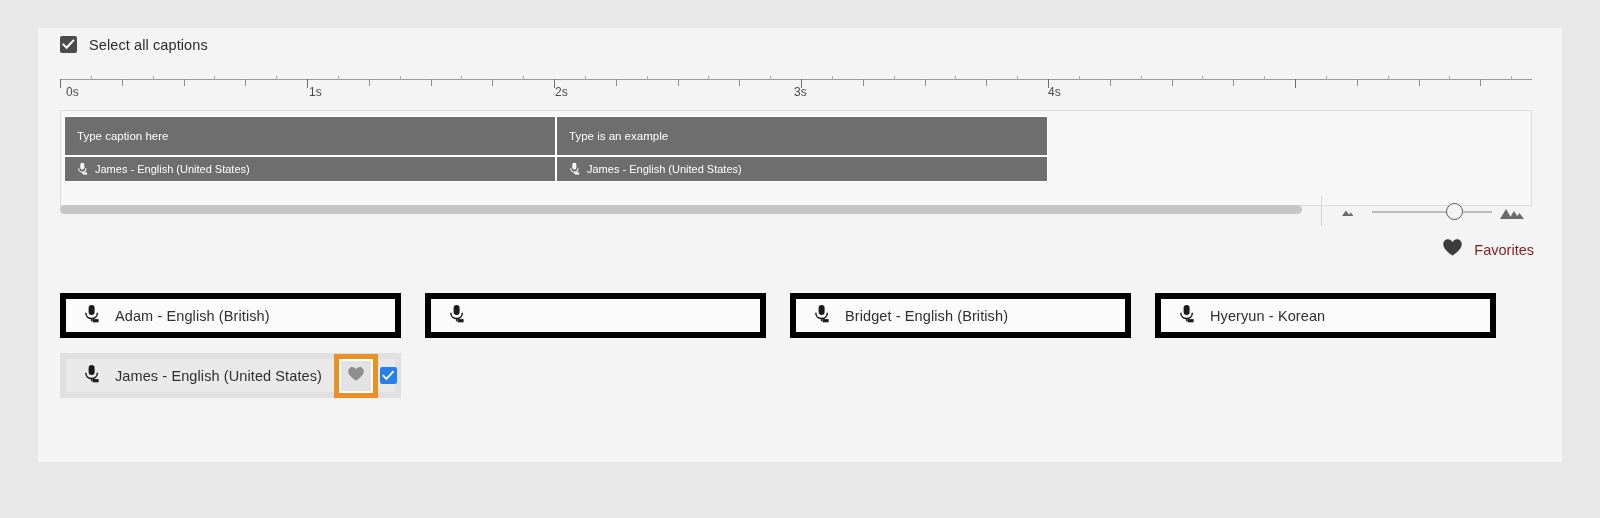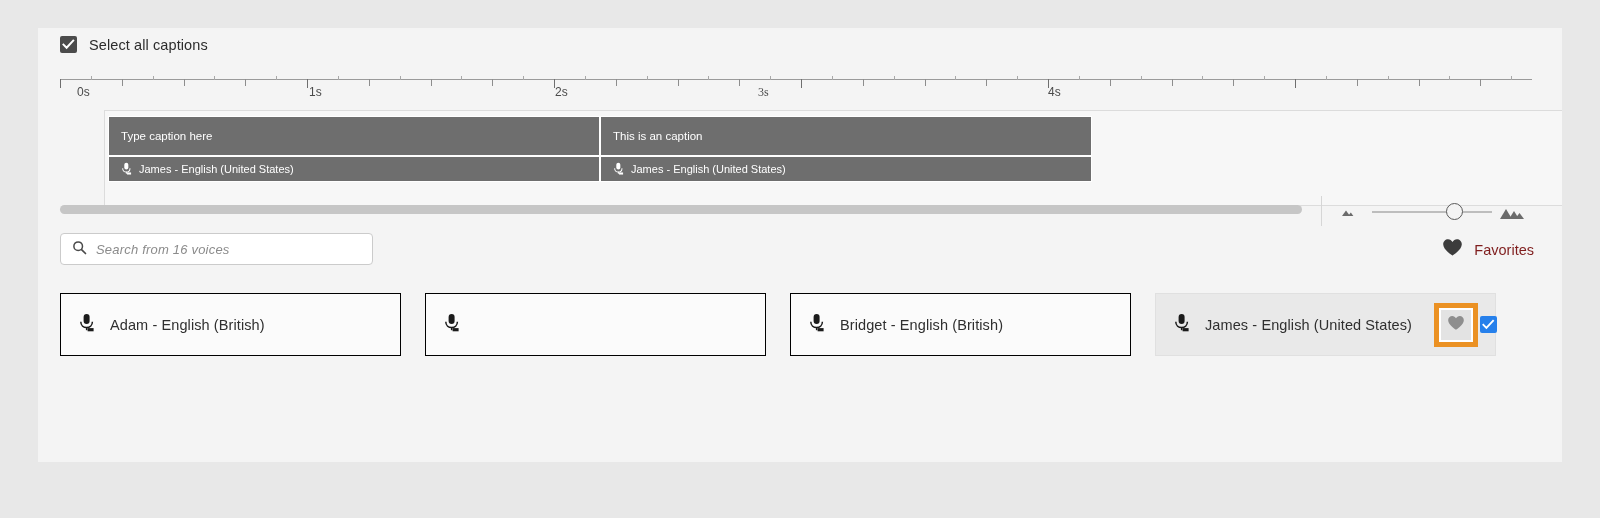--- a/index.html
+++ b/index.html
@@ -47,21 +47,21 @@
   .tick.min { height: 4px; top: 8px; background: #a8a8a8; }
   .tick-label {
     position: absolute; top: 17px; font-size: 12px; color: #4a4a4a;
     padding-left: 2px; white-space: nowrap;
   }
 
   
   .track-panel {
     position: absolute; left: 22px; top: 82px;
     width: 1472px; height: 96px;
-    background: #f7f7f7; border: 1px solid #dcdcdc; margin-left: 44px;
+    background: #f7f7f7; border: 1px solid #dcdcdc;
   }
   .clip {
     position: absolute; top: 5px; height: 66px;
     border: 1px solid #ffffff;
     display: flex; flex-direction: column;
   }
   .clip-text {
     height: 40px; background: #6e6e6e;
     display: flex; align-items: center;
     padding: 0 12px; color: #ffffff; font-size: 11.5px;
@@ -122,21 +122,21 @@
 
   
   .grid {
     position: absolute; left: 22px; top: 265px;
     width: 1480px;
     display: grid;
     grid-template-columns: repeat(4, 341px);
     column-gap: 24px; row-gap: 15px;
   }
   .card {
-    height: 63px; background: #fbfbfb; border: 1px solid #000000;
+    height: 45px; background: #fbfbfb; border: 6px solid #000000;
     display: flex; align-items: center; padding: 0 18px;
     position: relative;
   }
   .card.selected { background: #e9e9e9; border-color: #e0e0e0; }
   .card-label {
     font-size: 14.5px; color: #2f2f2f; margin-left: 15px; letter-spacing: .1px;
   }
   .card-actions {
     position: absolute; right: 0px; top: 50%;
     transform: translateY(-50%);
@@ -218,44 +218,44 @@
         <div class="tick maj" style="left: 1235px;"></div>
         <div class="tick min" style="left: 1265.88px;"></div>
         <div class="tick med" style="left: 1296.75px;"></div>
         <div class="tick min" style="left: 1327.62px;"></div>
         <div class="tick med" style="left: 1358.5px;"></div>
         <div class="tick min" style="left: 1389.38px;"></div>
         <div class="tick med" style="left: 1420.25px;"></div>
         <div class="tick min" style="left: 1451.12px;"></div>
       </div>
     <div id="ruler-labels">
-        <div class="tick-label" style="left: 15px; text-align: right;">0s</div>
+        <div class="tick-label" style="left: 4px; text-align: right;">0s</div>
         <div class="tick-label" style="left: 247px;">1s</div>
         <div class="tick-label" style="left: 493px;">2s</div>
-        <div class="tick-label" style="left: 696px; font-family: Liberation Serif, serif;">3s</div>
+        <div class="tick-label" style="left: 732px;">3s</div>
         <div class="tick-label" style="left: 986px;">4s</div>
       </div>
   </div>
 
   <div class="track-panel">
     <div id="clips">
         <div class="clip" style="left: 3px; width: 492px;">
           <div class="clip-text">Type caption here</div>
           <div class="clip-voice">
             <span><svg width="11" height="13" viewBox="0 0 12 14">
                 <rect x="3.6" y="0.8" width="4.4" height="7.4" rx="2.2" fill="#ffffff"></rect>
                 <path d="M1.8 6.6 C1.8 9.4 3.6 10.9 5.8 10.9 C8 10.9 9.8 9.4 9.8 6.6" stroke="#ffffff" stroke-width="1.1" fill="none"></path>
                 <rect x="5.3" y="10.6" width="1.1" height="2.1" fill="#ffffff"></rect>
                 <rect x="6.6" y="11.3" width="4.4" height="2.3" fill="#ffffff"></rect>
               </svg></span>
             <span>James - English (United States)</span>
           </div>
         </div>
         <div class="clip" style="left: 495px; width: 492px;">
-          <div class="clip-text">This is an caption</div>
+          <div class="clip-text">Type is an example</div>
           <div class="clip-voice">
             <span><svg width="11" height="13" viewBox="0 0 12 14">
                 <rect x="3.6" y="0.8" width="4.4" height="7.4" rx="2.2" fill="#ffffff"></rect>
                 <path d="M1.8 6.6 C1.8 9.4 3.6 10.9 5.8 10.9 C8 10.9 9.8 9.4 9.8 6.6" stroke="#ffffff" stroke-width="1.1" fill="none"></path>
                 <rect x="5.3" y="10.6" width="1.1" height="2.1" fill="#ffffff"></rect>
                 <rect x="6.6" y="11.3" width="4.4" height="2.3" fill="#ffffff"></rect>
               </svg></span>
             <span>James - English (United States)</span>
           </div>
         </div>
@@ -278,29 +278,20 @@
     <div class="zoom-knob"></div>
     <span class="zoom-ico" style="left:160px;">
       <svg width="28" height="18" viewBox="0 0 28 18">
           <path d="M2 14 L8 4 L14 14 Z" fill="#6b6b6b"></path>
           <path d="M11 14 L16 6 L21 14 Z" fill="#6b6b6b"></path>
           <path d="M17 14 L21.5 8 L26 14 Z" fill="#6b6b6b"></path>
         </svg>
     </span>
   </div>
 
-  <div class="search-box">
-    <span>
-      <svg width="15" height="15" viewBox="0 0 16 16">
-          <circle cx="6.6" cy="6.6" r="4.6" stroke="#4a4a4a" stroke-width="1.6" fill="none"></circle>
-          <line x1="10.2" y1="10.2" x2="14.4" y2="14.4" stroke="#4a4a4a" stroke-width="1.8" stroke-linecap="round"></line>
-        </svg>
-    </span>
-    <span class="search-ph">Search from 16 voices</span>
-  </div>
 
   <div class="favorites">
     <span>
       <svg width="21" height="19" viewBox="0 0 22 20">
           <path d="M11 18.4 C11 18.4 1.2 12.6 1.2 6.6 C1.2 3.3 3.6 1.2 6.3 1.2 C8.3 1.2 10.1 2.4 11 4.1 C11.9 2.4 13.7 1.2 15.7 1.2 C18.4 1.2 20.8 3.3 20.8 6.6 C20.8 12.6 11 18.4 11 18.4 Z" fill="#3c3c3c"></path>
         </svg>
     </span>
     <span class="fav-label">Favorites</span>
   </div>
 
@@ -323,20 +314,29 @@
           </svg></span>
       </div>
       <div class="card">
         <span><svg width="16" height="19" viewBox="0 0 16 19">
             <rect x="4.6" y="1" width="6" height="10" rx="3" fill="#1b1b1b"></rect>
             <path d="M1.8 8.8 C1.8 12.6 4.6 14.6 7.6 14.6 C10.6 14.6 13.4 12.6 13.4 8.8" stroke="#1b1b1b" stroke-width="1.5" fill="none"></path>
             <rect x="6.9" y="14.2" width="1.5" height="3" fill="#1b1b1b"></rect>
             <rect x="8.6" y="15.1" width="6" height="3.2" fill="#1b1b1b"></rect>
           </svg></span>
         <span class="card-label">Bridget - English (British)</span>
+      </div>
+      <div class="card">
+        <span><svg width="16" height="19" viewBox="0 0 16 19">
+            <rect x="4.6" y="1" width="6" height="10" rx="3" fill="#1b1b1b"></rect>
+            <path d="M1.8 8.8 C1.8 12.6 4.6 14.6 7.6 14.6 C10.6 14.6 13.4 12.6 13.4 8.8" stroke="#1b1b1b" stroke-width="1.5" fill="none"></path>
+            <rect x="6.9" y="14.2" width="1.5" height="3" fill="#1b1b1b"></rect>
+            <rect x="8.6" y="15.1" width="6" height="3.2" fill="#1b1b1b"></rect>
+          </svg></span>
+        <span class="card-label">Hyeryun - Korean</span>
       </div>
       <div class="card selected">
         <span><svg width="16" height="19" viewBox="0 0 16 19">
             <rect x="4.6" y="1" width="6" height="10" rx="3" fill="#1b1b1b"></rect>
             <path d="M1.8 8.8 C1.8 12.6 4.6 14.6 7.6 14.6 C10.6 14.6 13.4 12.6 13.4 8.8" stroke="#1b1b1b" stroke-width="1.5" fill="none"></path>
             <rect x="6.9" y="14.2" width="1.5" height="3" fill="#1b1b1b"></rect>
             <rect x="8.6" y="15.1" width="6" height="3.2" fill="#1b1b1b"></rect>
           </svg></span>
         <span class="card-label">James - English (United States)</span>
         <div class="card-actions">

